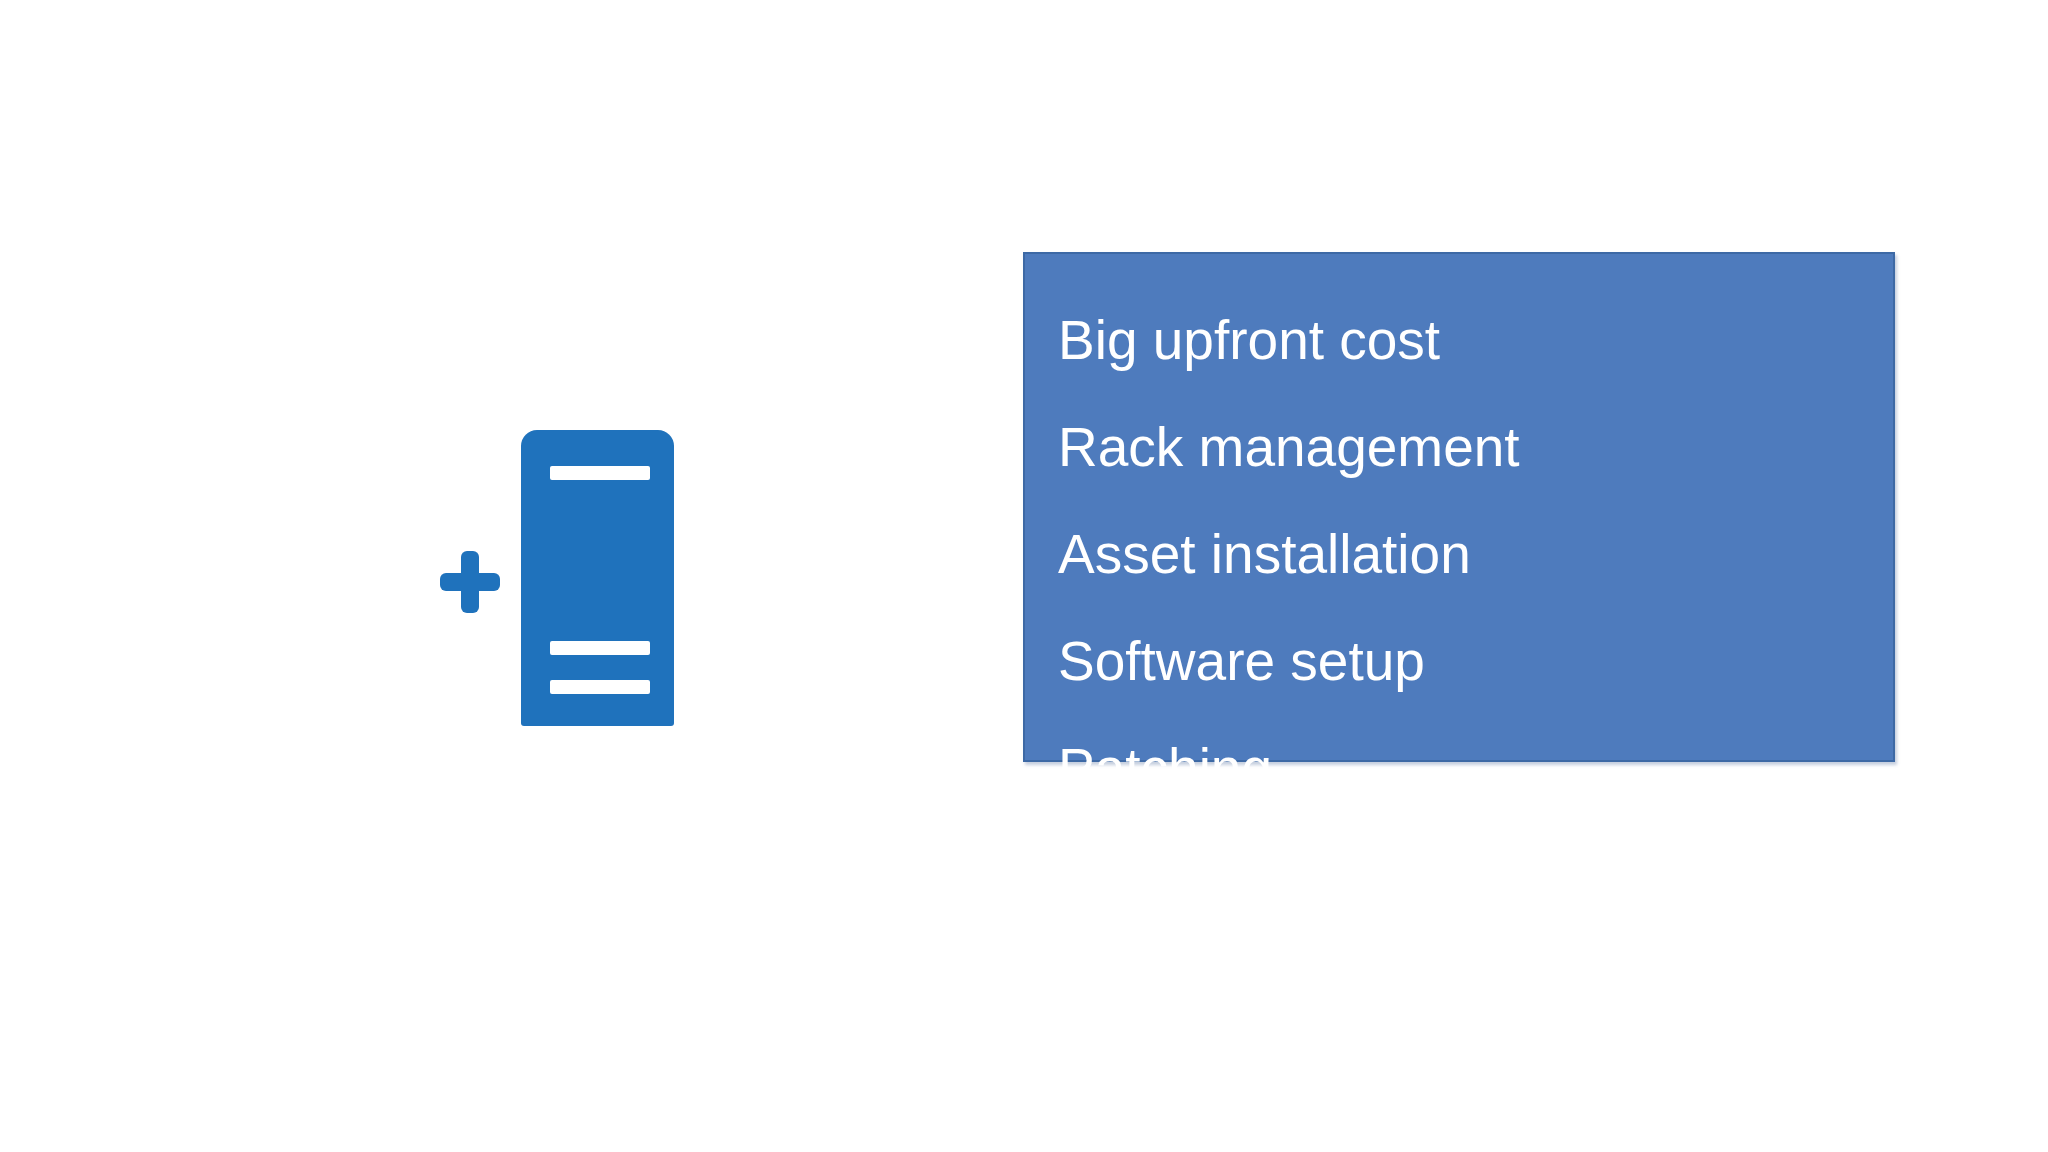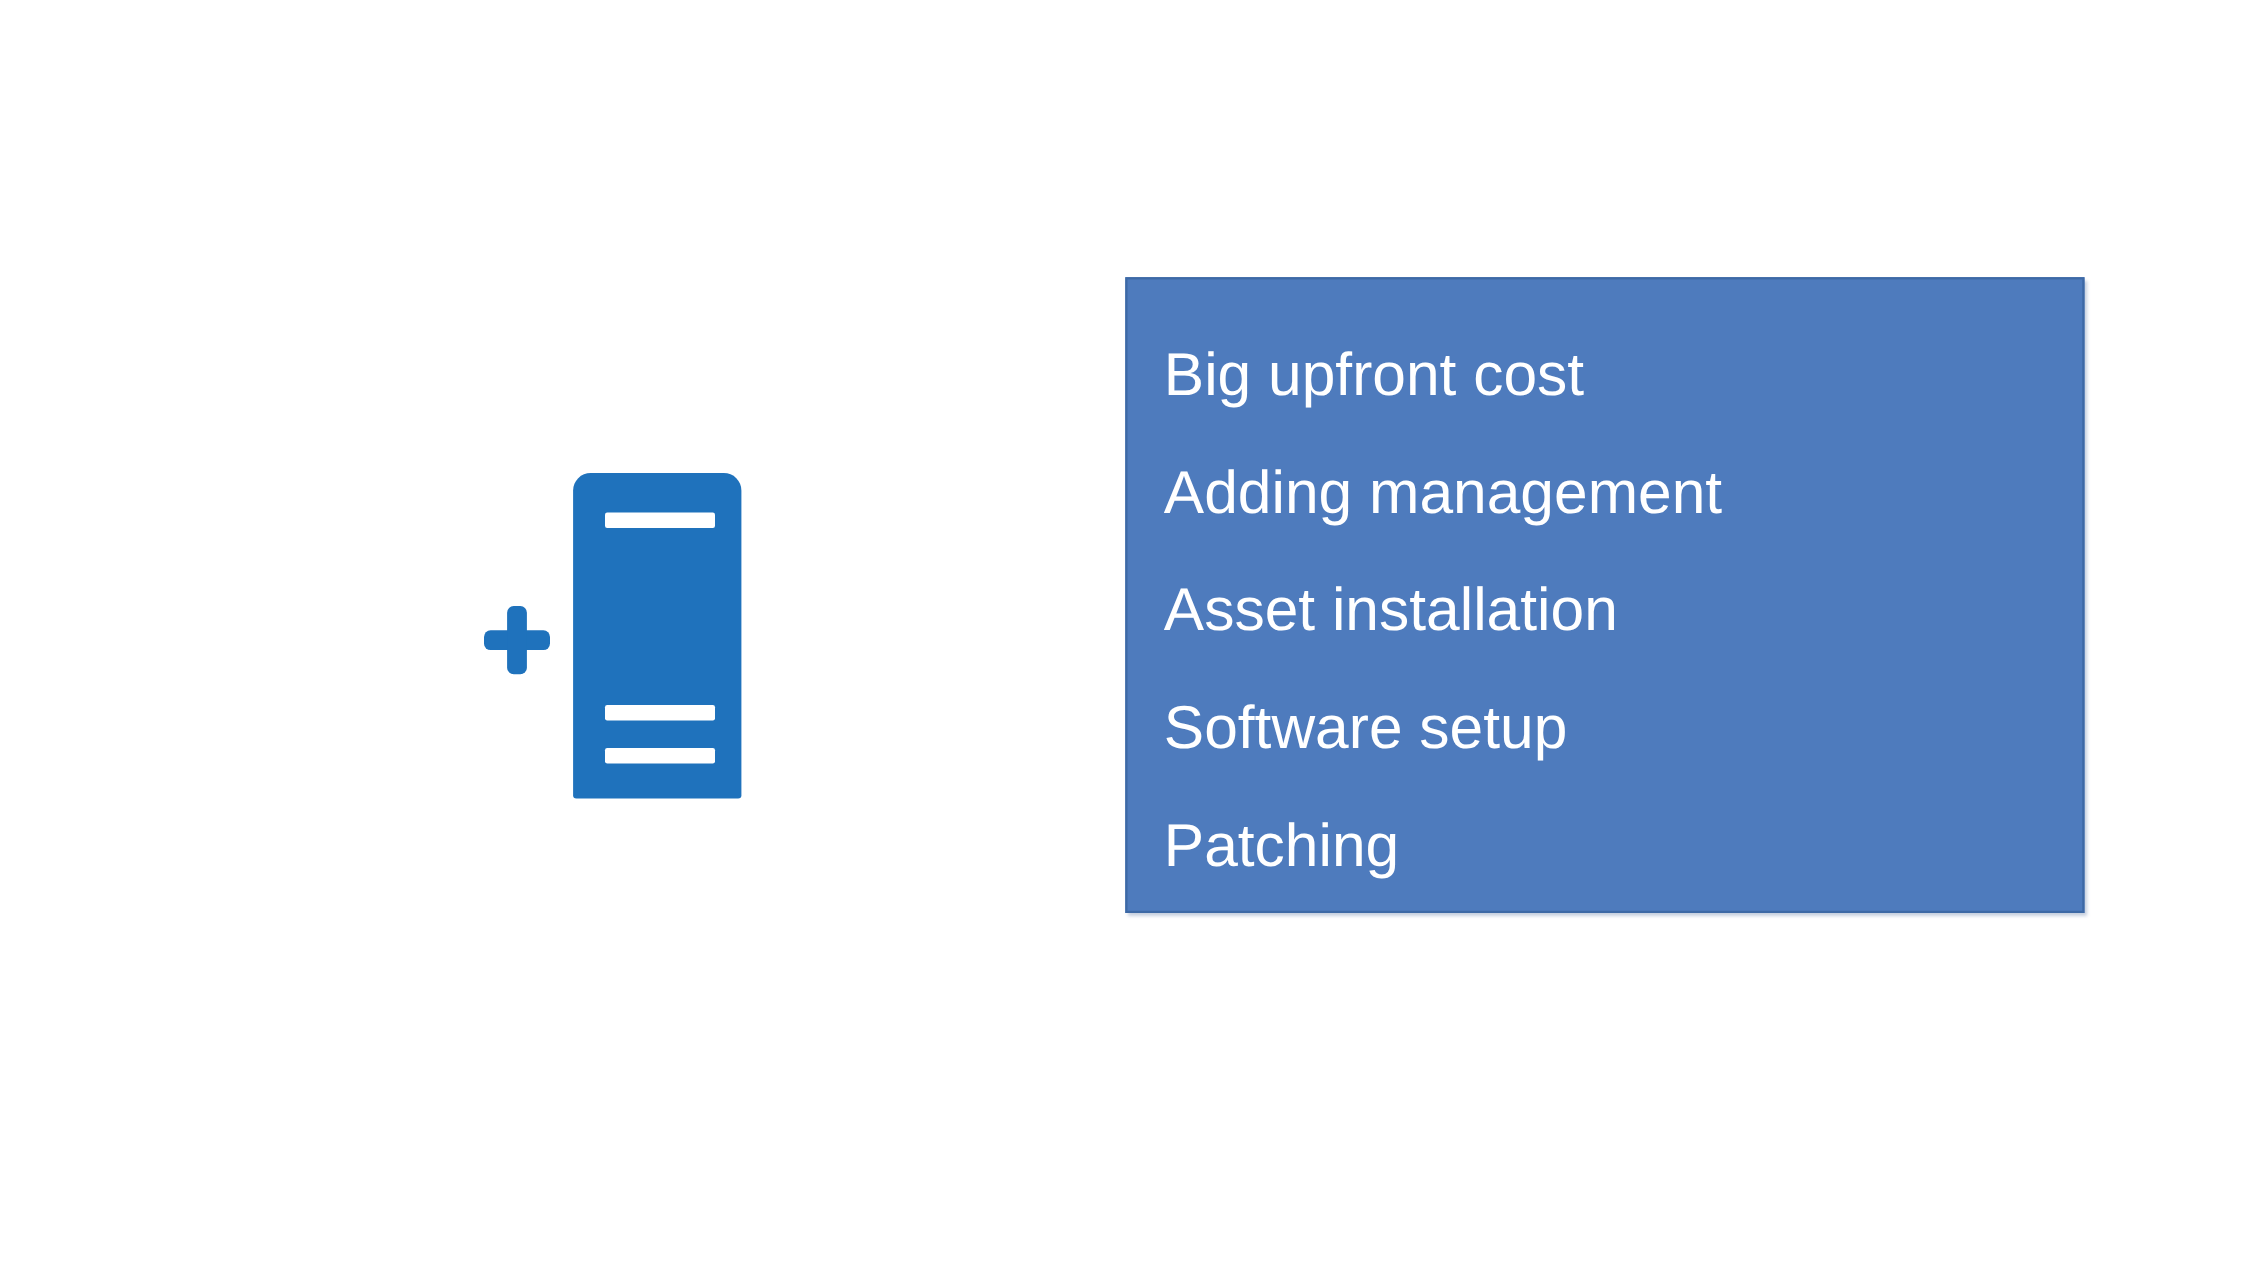--- a/index.html
+++ b/index.html
@@ -67,21 +67,21 @@
     background: #FFFFFF;
     border-radius: 2px;
   }
   .server-icon .slot.top    { top: 36px; }
   .server-icon .slot.middle { top: 211px; }
   .server-icon .slot.bottom { top: 250px; }
   
   .tasks-panel {
     position: absolute;
     left: 1023px; top: 252px;
-    width: 872px; height: 578px;
+    width: 872px; height: 510px;
     background: var(--panel-fill);
     border: 2px solid var(--panel-border);
     box-shadow: 2px 3px 3px rgba(90, 115, 160, 0.35);
     padding: 33px 36px 0 33px;
   }
   .panel-item {
     font-size: 55px;
     line-height: 107px;
     font-weight: 400;
     color: var(--panel-text);
@@ -100,19 +100,19 @@
   </div>
 
   <div class="server-icon">
     <span class="slot top"></span>
     <span class="slot middle"></span>
     <span class="slot bottom"></span>
   </div>
 
   <div class="tasks-panel">
     <div class="panel-item">Big upfront cost</div>
-    <div class="panel-item">Adding management</div>
+    <div class="panel-item">Rack management</div>
     <div class="panel-item">Asset installation</div>
     <div class="panel-item">Software setup</div>
     <div class="panel-item">Patching</div>
   </div>
 
 </div>
 
 </body></html>

